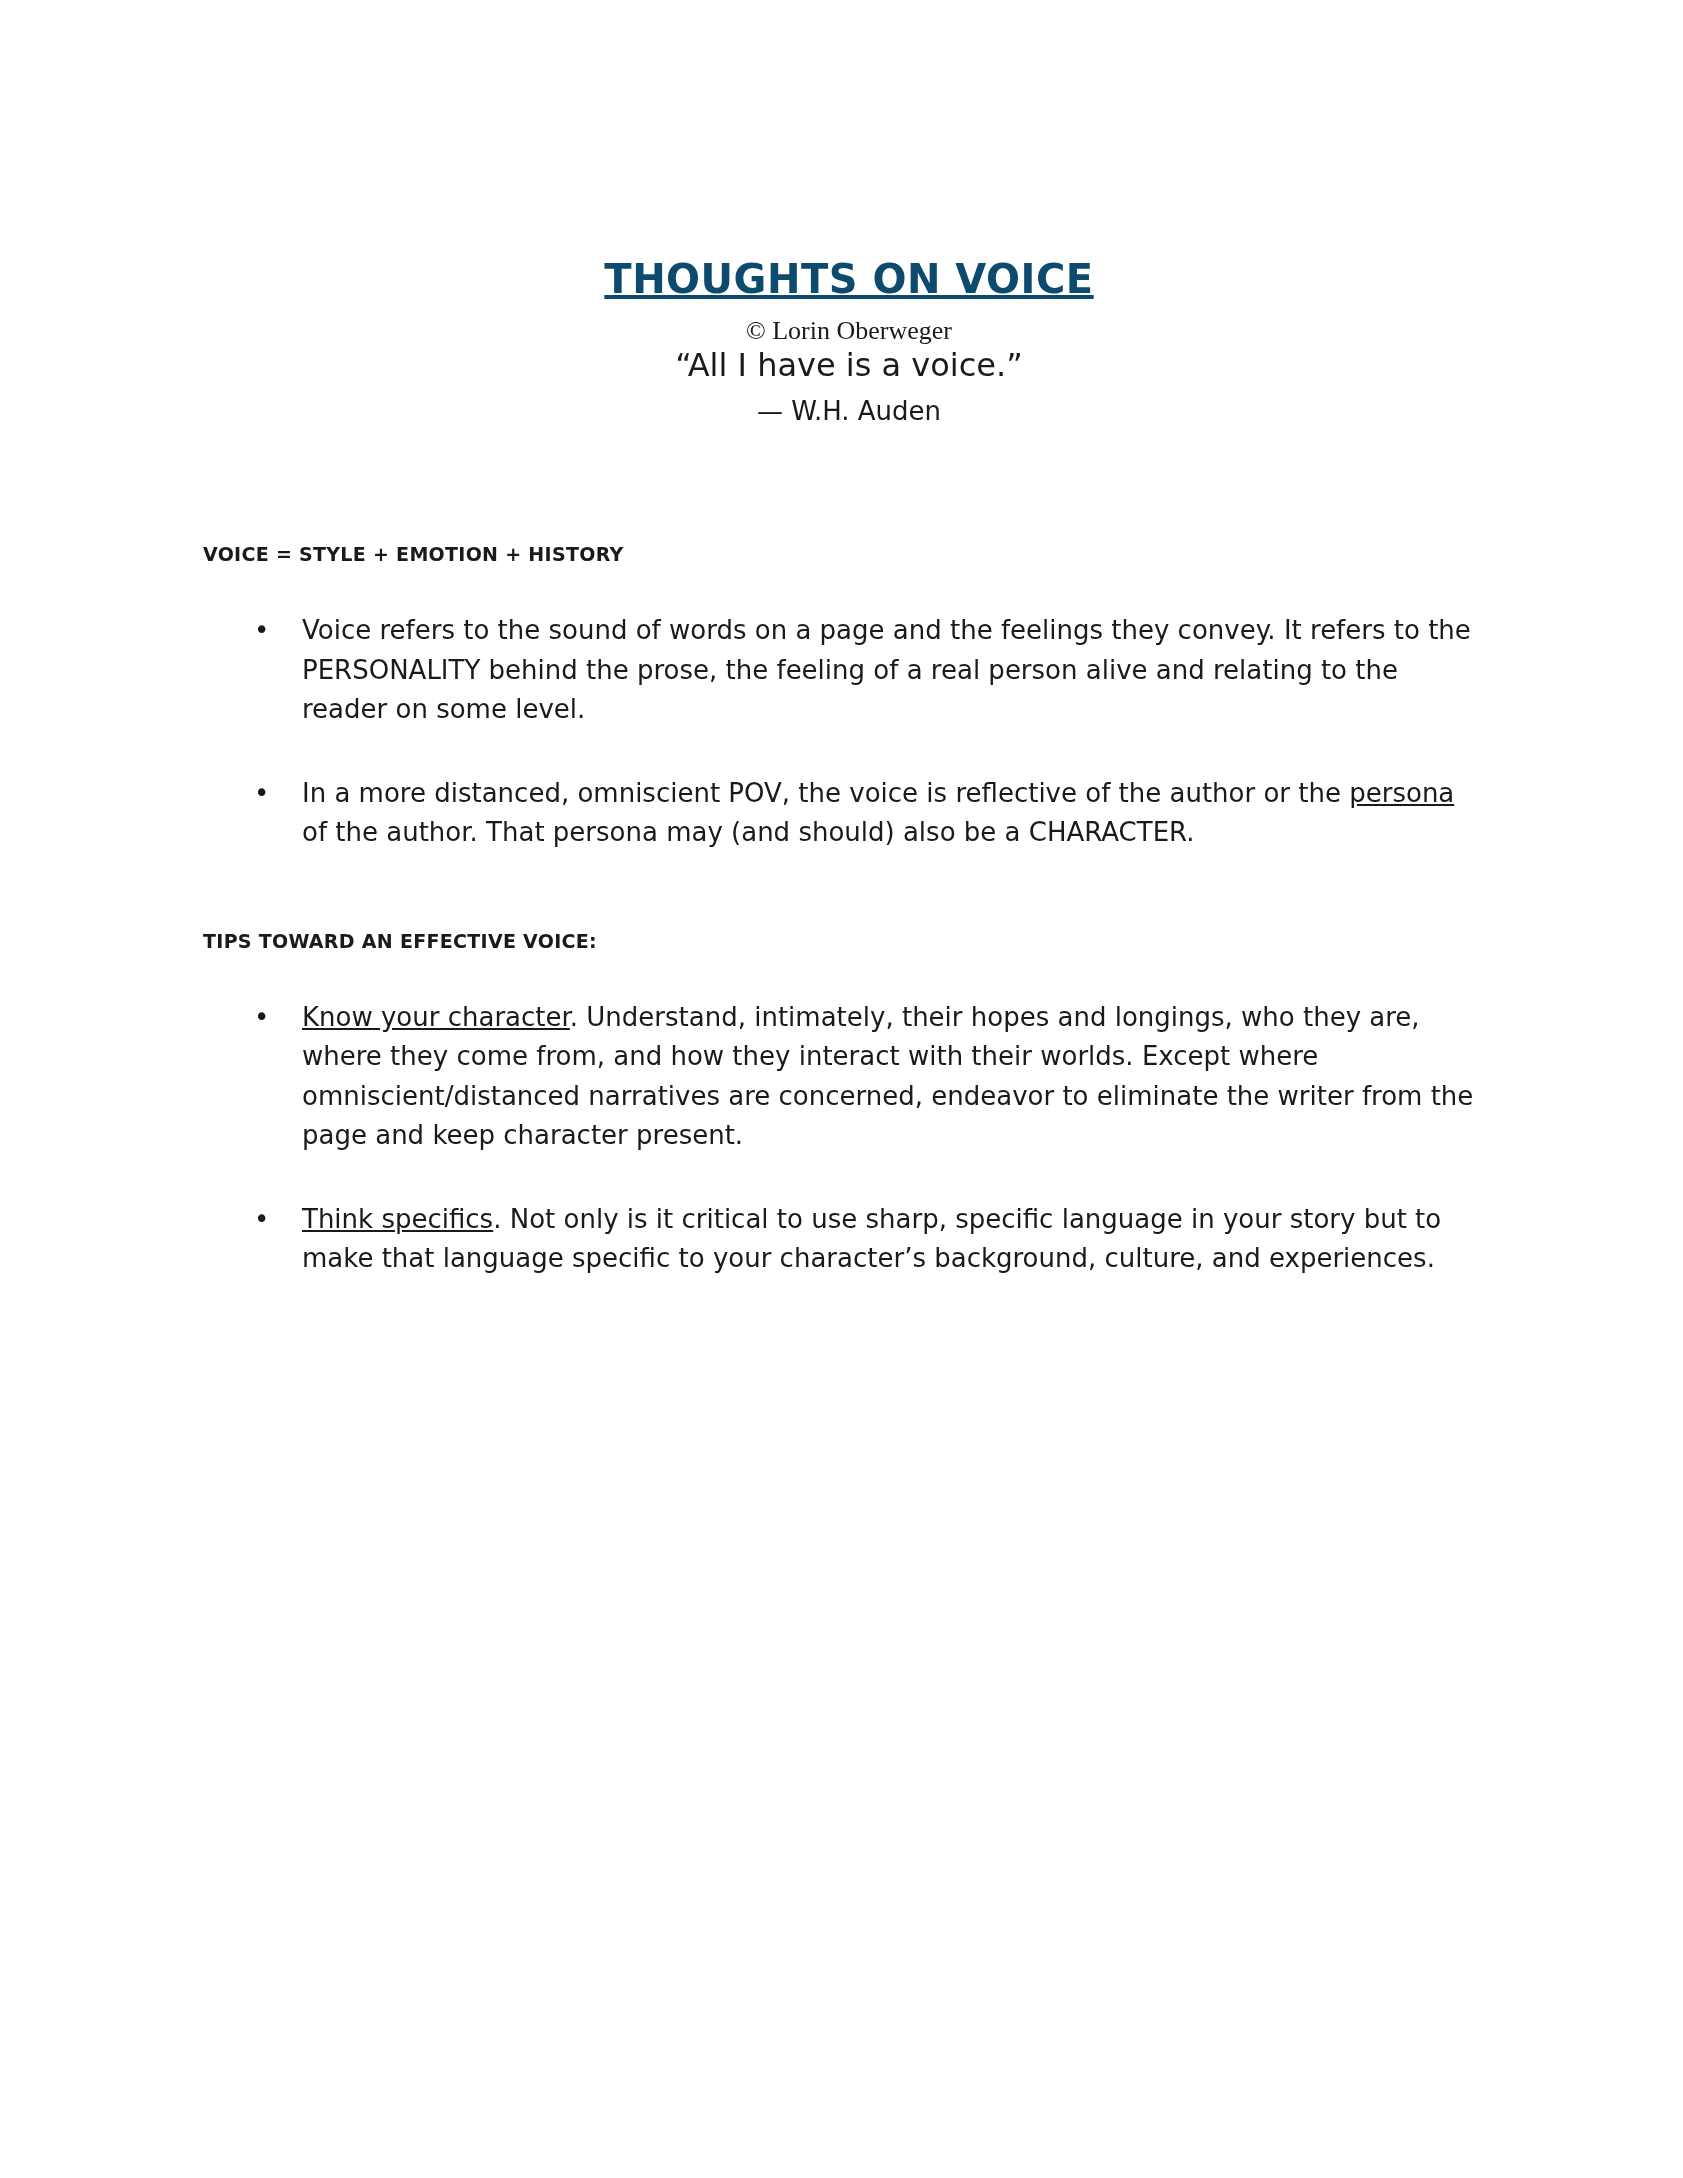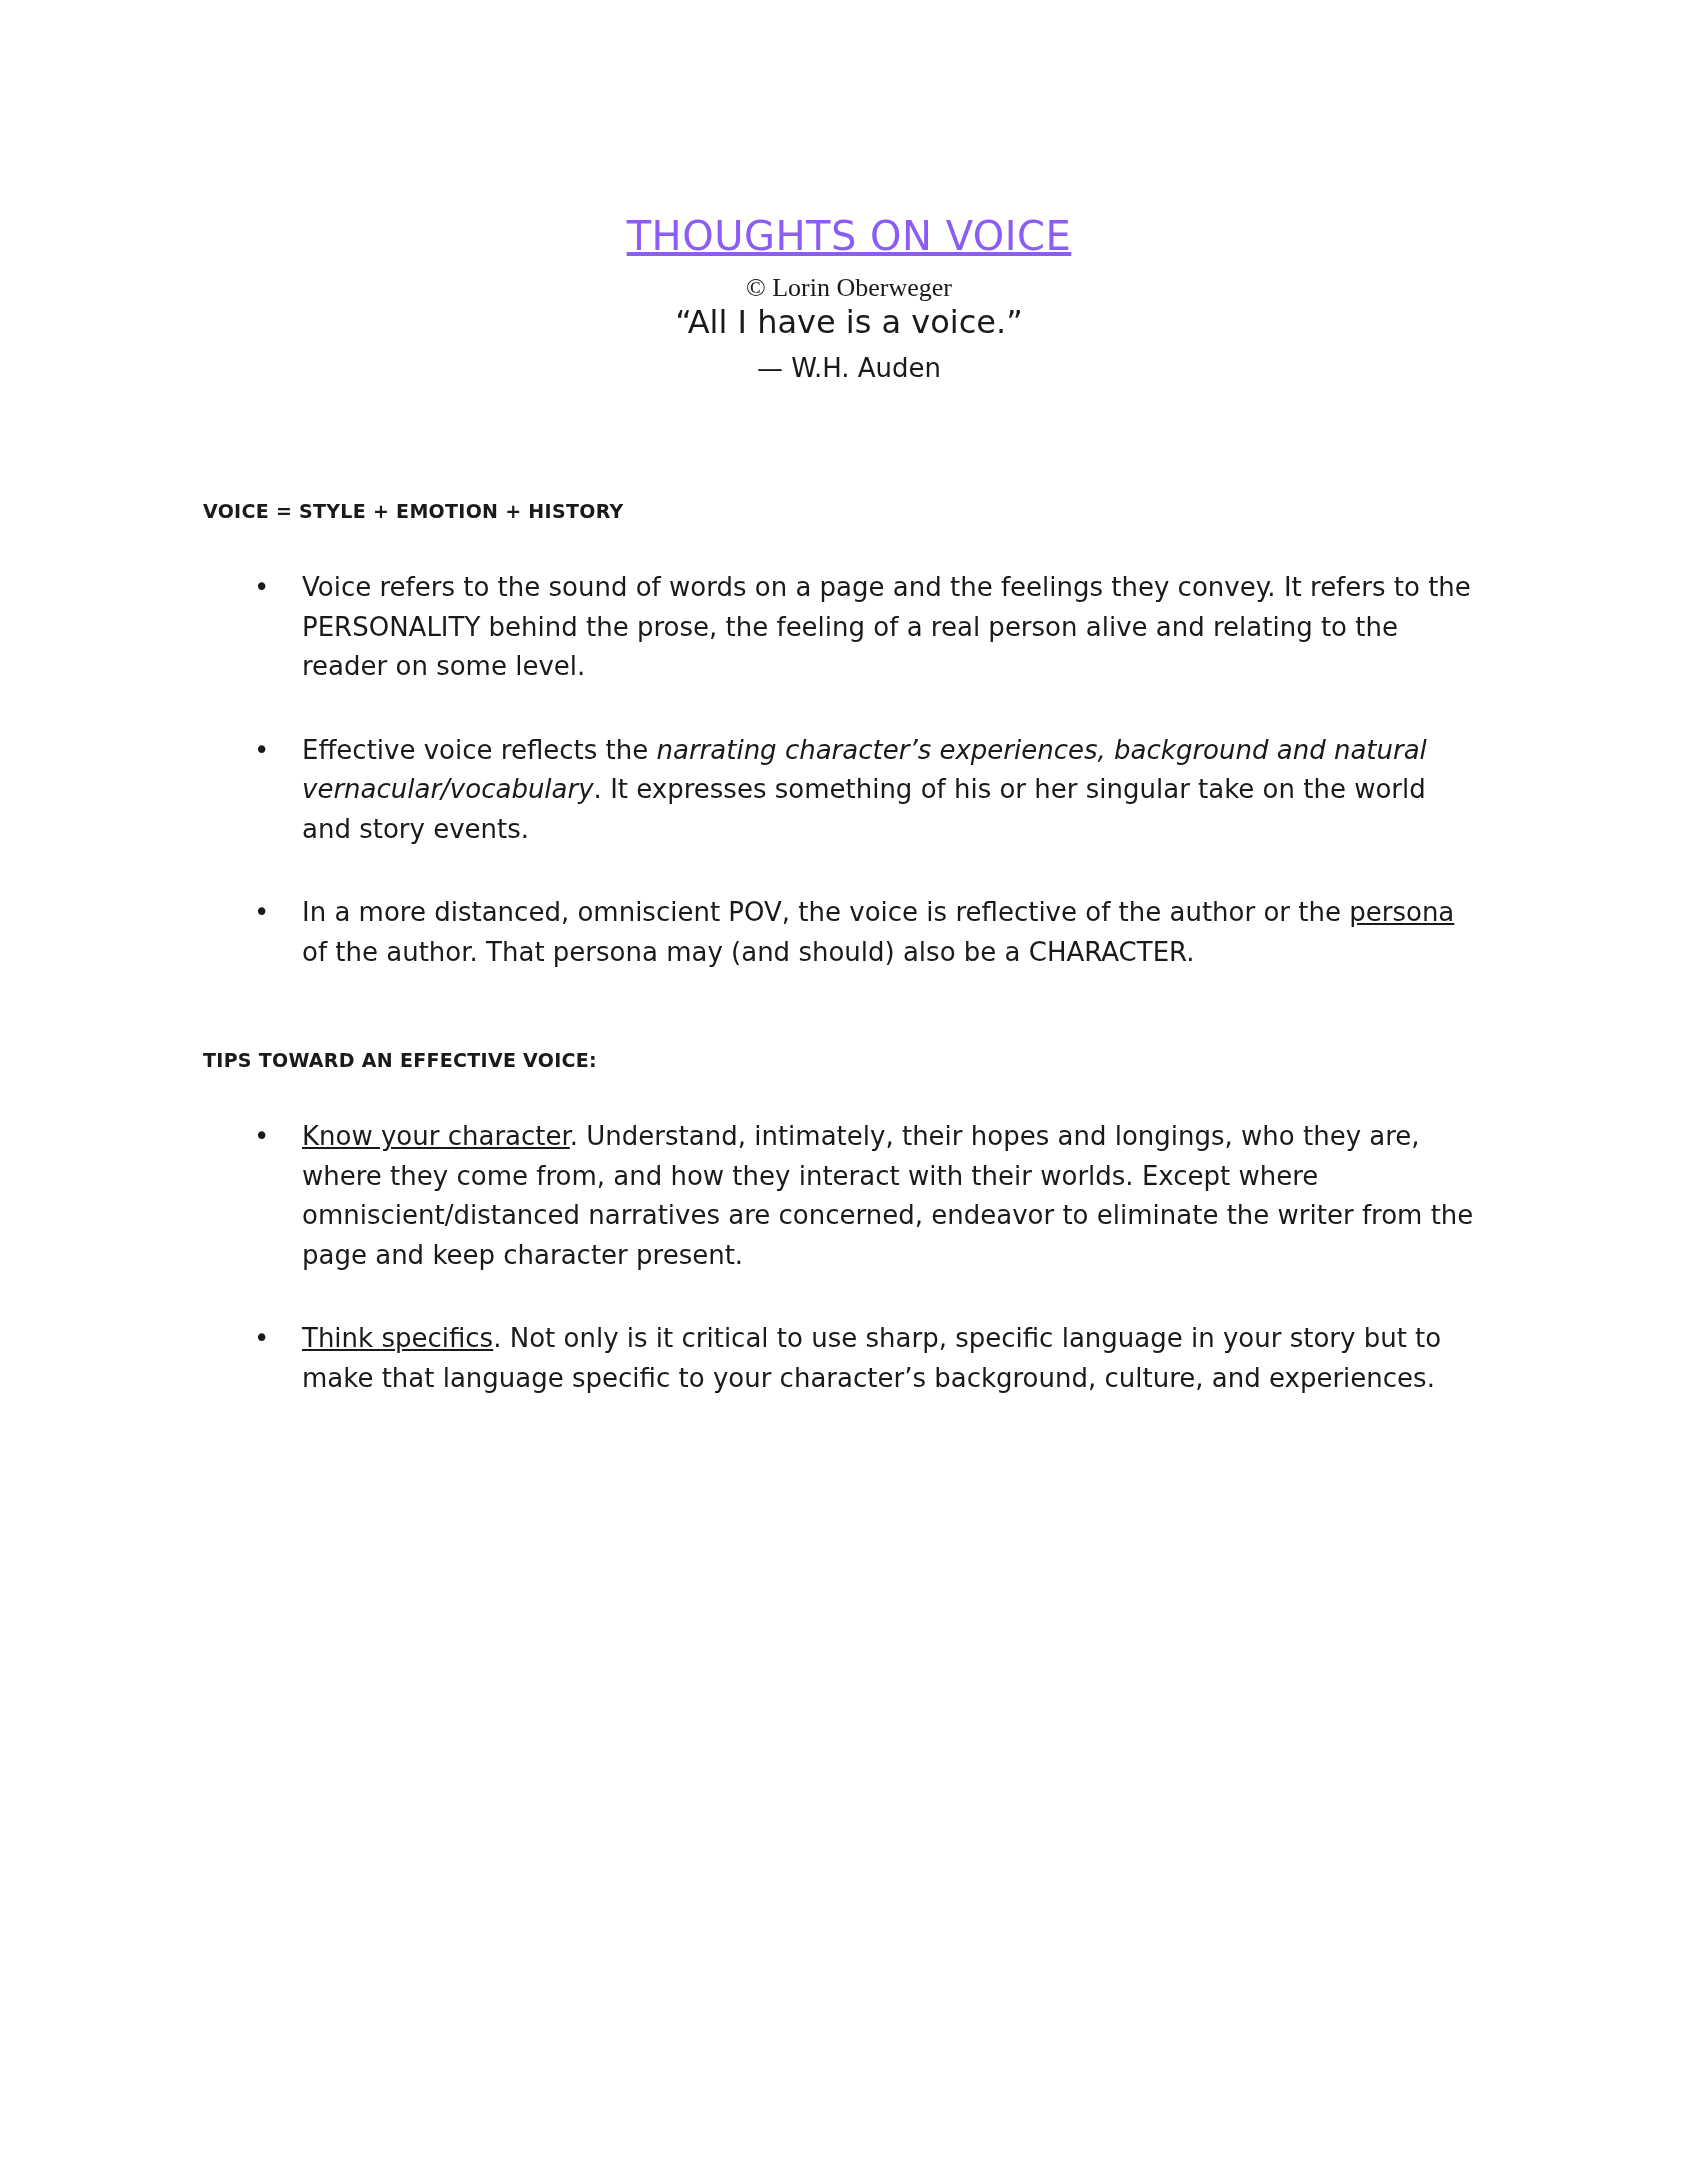--- a/index.html
+++ b/index.html
@@ -22,24 +22,25 @@
     height: 2178px;
     padding: 213px 188px 0 203px;
   }
 
   .doc-header {
     text-align: center;
   }
 
   .title {
     font-size: 40px;
-    font-weight: normal;
-    color: #8b5cf6;
+    font-weight: bold;
+    color: #0c4a6e;
     text-decoration: underline;
     letter-spacing: 0.5px;
+    margin-top: 43px;
   }
 
   .copyright {
     font-size: 26px;
     margin-top: 14px;
     font-family: Liberation Serif, serif;
   }
 
   .quote {
     font-size: 32px;
@@ -100,21 +101,20 @@
     <h1 class="title">THOUGHTS ON VOICE</h1>
     <div class="copyright">© Lorin Oberweger</div>
     <div class="quote">“All I have is a voice.”</div>
     <div class="attribution">— W.H. Auden</div>
   </header>
 
   <main class="doc-body" id="sections">
       <h2 class="section-heading">VOICE = STYLE + EMOTION + HISTORY</h2>
       <ul class="bullet-list">
         <li class="bullet-item"><span class="seg-n">Voice refers to the sound of words on a page and the feelings they convey. It refers to the PERSONALITY behind the prose, the feeling of a real person alive and relating to the reader on some level.</span></li>
-        <li class="bullet-item"><span class="seg-n">Effective voice reflects the </span><span class="seg-i">narrating character’s experiences, background and natural vernacular/vocabulary</span><span class="seg-n">. It expresses something of his or her singular take on the world and story events.</span></li>
         <li class="bullet-item"><span class="seg-n">In a more distanced, omniscient POV, the voice is reflective of the author or the </span><span class="seg-u">persona</span><span class="seg-n"> of the author. That persona may (and should) also be a CHARACTER.</span></li>
       </ul>
       <h2 class="section-heading">TIPS TOWARD AN EFFECTIVE VOICE:</h2>
       <ul class="bullet-list">
         <li class="bullet-item"><span class="seg-u">Know your character</span><span class="seg-n">. Understand, intimately, their hopes and longings, who they are, where they come from, and how they interact with their worlds. Except where omniscient/distanced narratives are concerned, endeavor to eliminate the writer from the page and keep character present.</span></li>
         <li class="bullet-item"><span class="seg-u">Think specifics</span><span class="seg-n">. Not only is it critical to use sharp, specific language in your story but to make that language specific to your character’s background, culture, and experiences.</span></li>
       </ul>
     </main>
 
 </div>

